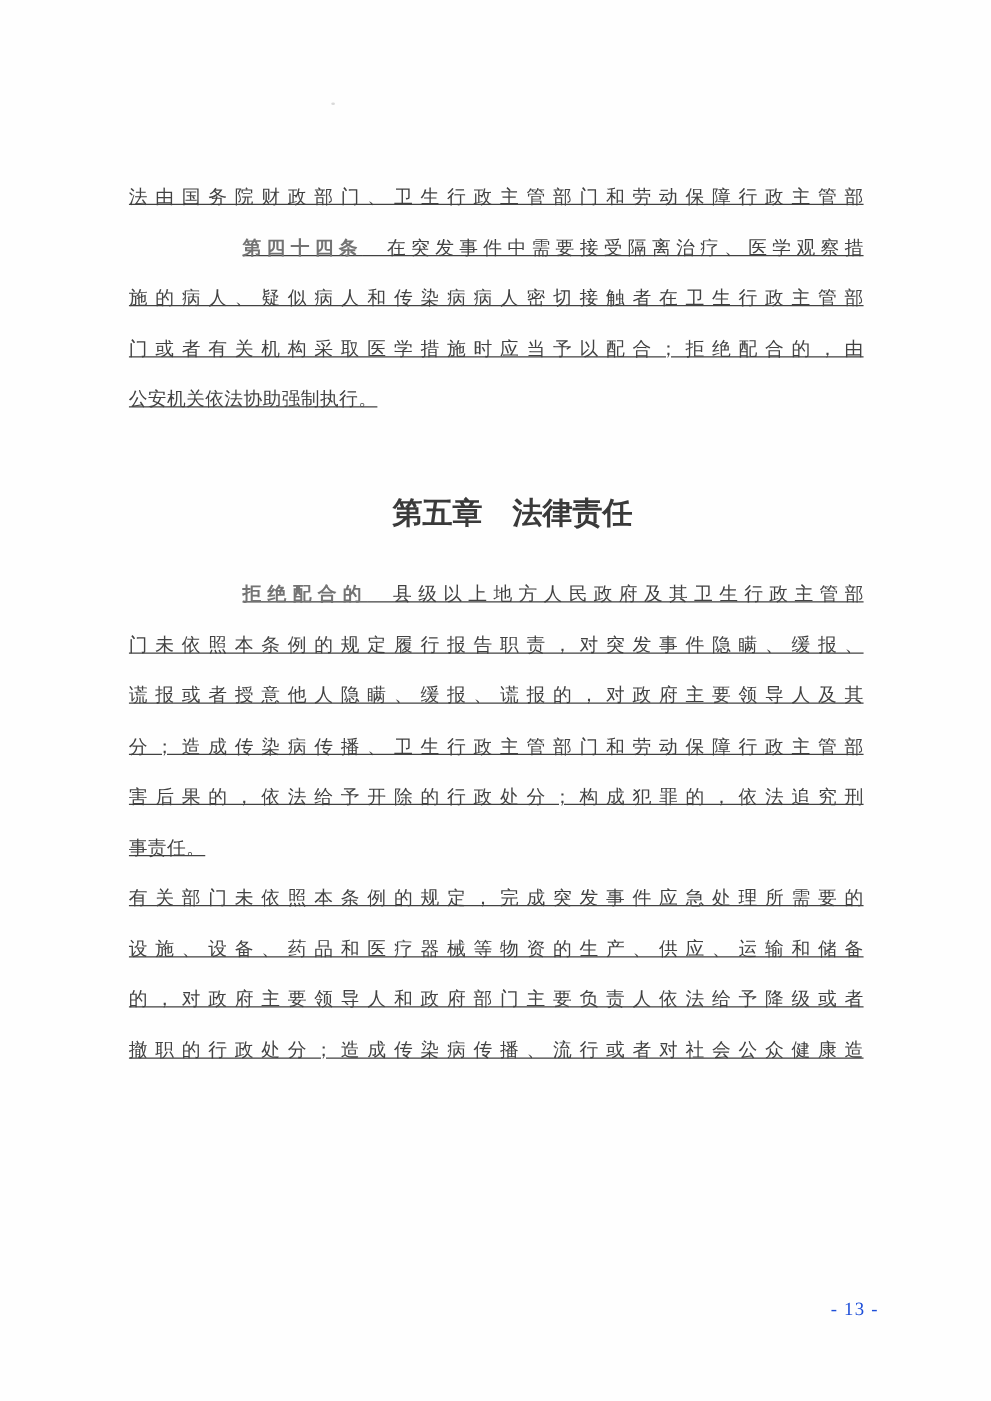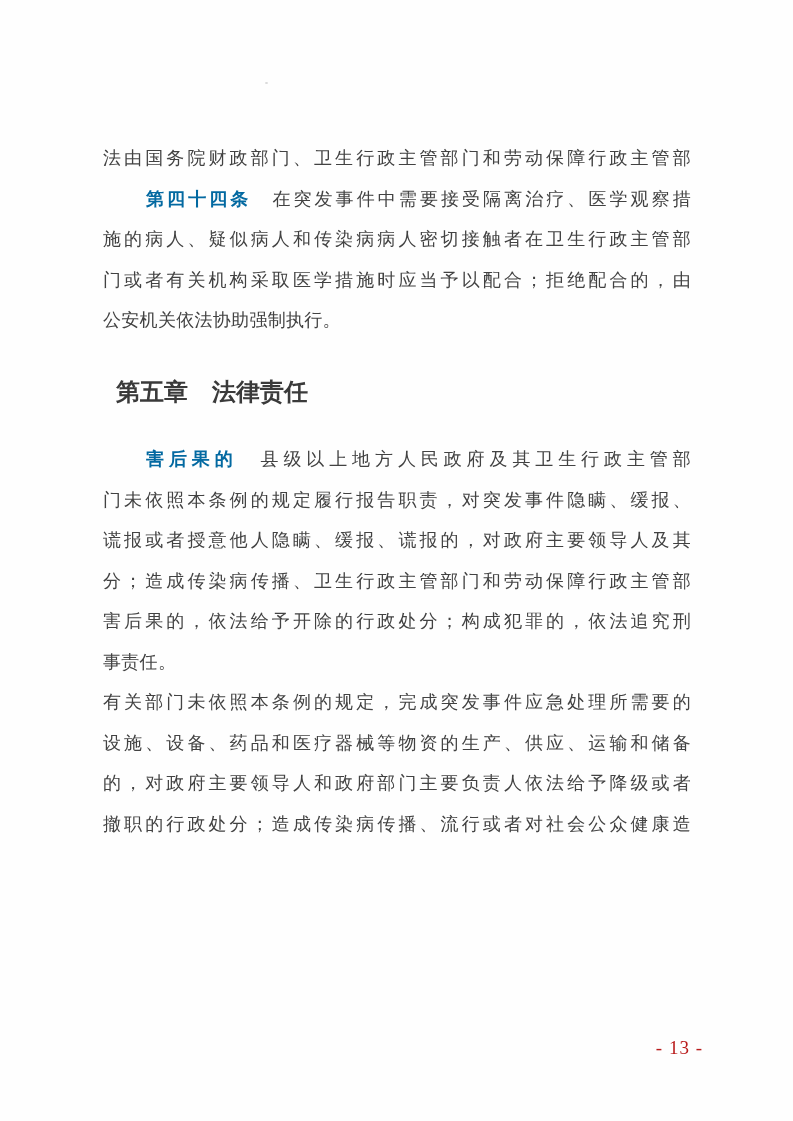--- a/index.html
+++ b/index.html
@@ -16,63 +16,65 @@
     font-family: "Liberation Serif", serif;
   }
   .doc {
     position: absolute;
     left: 103px;
     top: 138px;
     width: 588px;
     color: #424242;
   }
   .line {
-    font-size: 18px;
+    font-size: 15px;
     line-height: 40.5px;
     height: 40.5px;
     overflow: hidden;
     letter-spacing: 0.3px;
+    text-decoration: underline;
   }
   .line.fill {
     text-align: justify;
     text-align-last: justify;
     text-justify: inter-character;
   }
   .line.indent {
     padding-left: 43px;
   }
   .line.spaced {
     margin-top: 8px;
   }
   .seg { font-weight: normal; }
   .seg.bold {
     font-family: "Liberation Sans", sans-serif;
     font-weight: 700;
-    color: #0369a1;
+    color: #737373;
+    margin-left: 48px;
   }
   .chapter-heading {
     height: 40.5px;
     line-height: 40.5px;
-    margin-top: 33px;
+    margin-top: 50px;
     margin-bottom: 25px;
-    text-align: left;
+    text-align: center;
     position: relative;
     left: 13px;
-    font-family: Liberation Mono, monospace;
+    font-family: Liberation Serif, serif;
     font-weight: 700;
     font-size: 24px;
     color: #3a3a3a;
   }
   .page-number {
     position: absolute;
     top: 1038px;
     right: 90px;
-    font-size: 19px;
+    font-size: 15px;
     line-height: 20px;
-    color: #b91c1c;
+    color: #1d4ed8;
     letter-spacing: 1px;
     font-family: "Liberation Serif", serif;
   }
   .artifact-dot {
     position: absolute;
     left: 265px;
     top: 82px;
     width: 3px;
     height: 2px;
     background: #d9d9d9;
@@ -84,21 +86,21 @@
 
 <div class="page">
   <div class="artifact-dot"></div>
   <div class="doc">
       <div class="line fill"><span class="seg">法由国务院财政部门、卫生行政主管部门和劳动保障行政主管部</span></div>
       <div class="line fill indent"><span class="seg bold">第四十四条</span><span class="seg">　在突发事件中需要接受隔离治疗、医学观察措</span></div>
       <div class="line fill"><span class="seg">施的病人、疑似病人和传染病病人密切接触者在卫生行政主管部</span></div>
       <div class="line fill"><span class="seg">门或者有关机构采取医学措施时应当予以配合；拒绝配合的，由</span></div>
       <div class="line"><span class="seg">公安机关依法协助强制执行。</span></div>
       <div class="chapter-heading">第五章　法律责任</div>
-      <div class="line fill indent"><span class="seg bold">害后果的</span><span class="seg">　县级以上地方人民政府及其卫生行政主管部</span></div>
+      <div class="line fill indent"><span class="seg bold">拒绝配合的</span><span class="seg">　县级以上地方人民政府及其卫生行政主管部</span></div>
       <div class="line fill"><span class="seg">门未依照本条例的规定履行报告职责，对突发事件隐瞒、缓报、</span></div>
       <div class="line fill"><span class="seg">谎报或者授意他人隐瞒、缓报、谎报的，对政府主要领导人及其</span></div>
       <div class="line fill"><span class="seg">分；造成传染病传播、卫生行政主管部门和劳动保障行政主管部</span></div>
       <div class="line fill"><span class="seg">害后果的，依法给予开除的行政处分；构成犯罪的，依法追究刑</span></div>
       <div class="line"><span class="seg">事责任。</span></div>
       <div class="line fill"><span class="seg">有关部门未依照本条例的规定，完成突发事件应急处理所需要的</span></div>
       <div class="line fill"><span class="seg">设施、设备、药品和医疗器械等物资的生产、供应、运输和储备</span></div>
       <div class="line fill"><span class="seg">的，对政府主要领导人和政府部门主要负责人依法给予降级或者</span></div>
       <div class="line fill"><span class="seg">撤职的行政处分；造成传染病传播、流行或者对社会公众健康造</span></div>
     </div>

